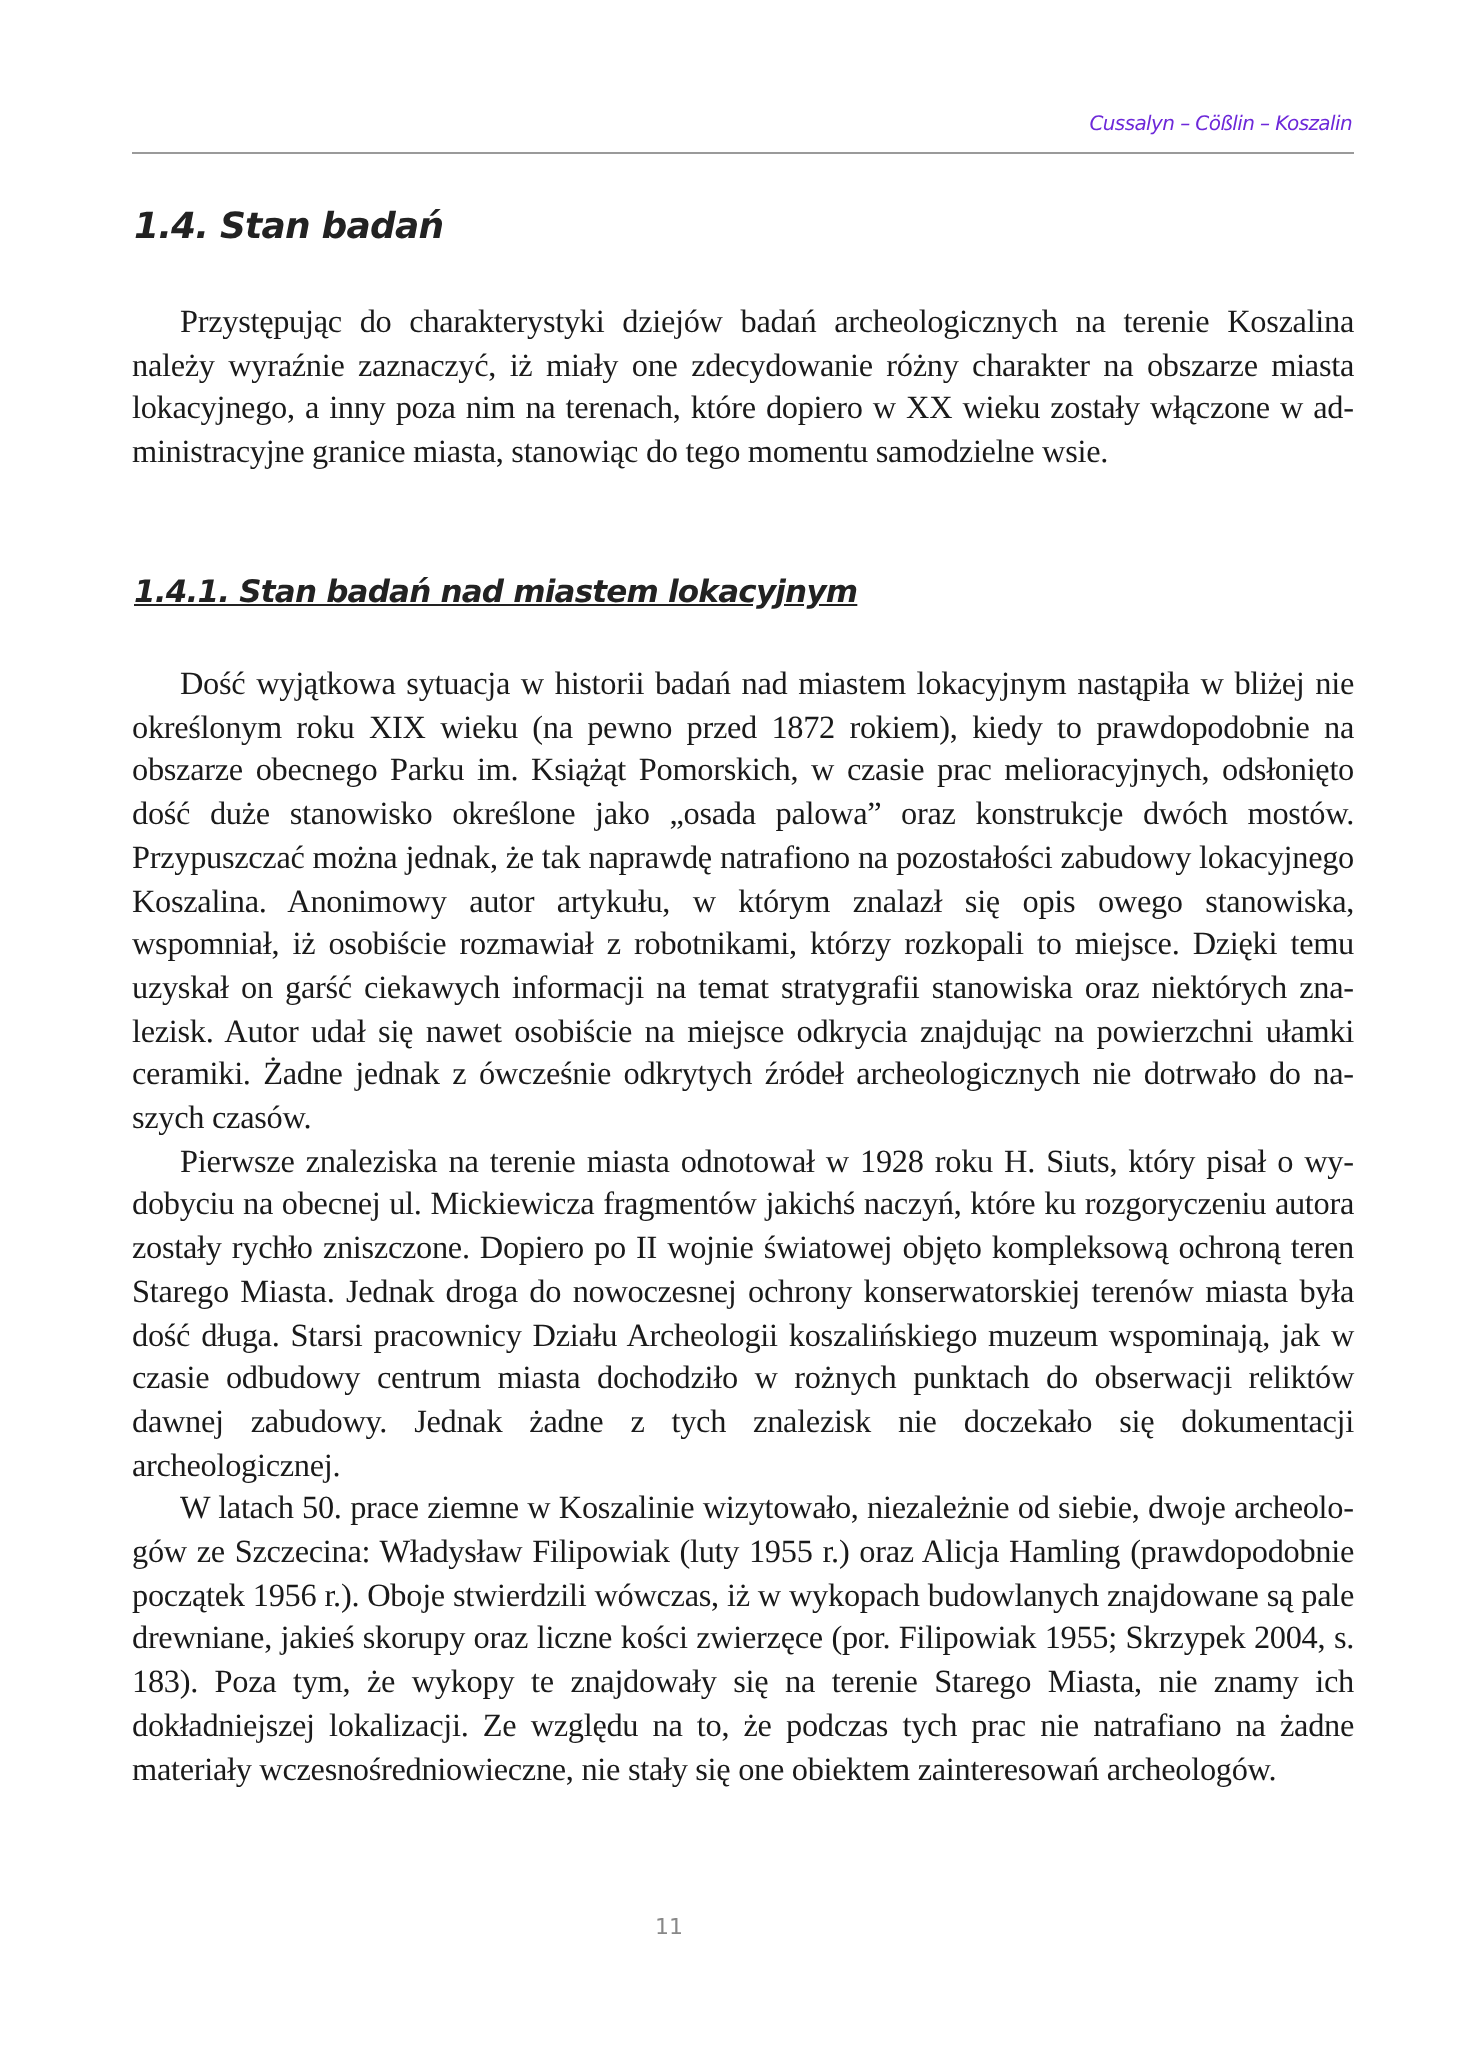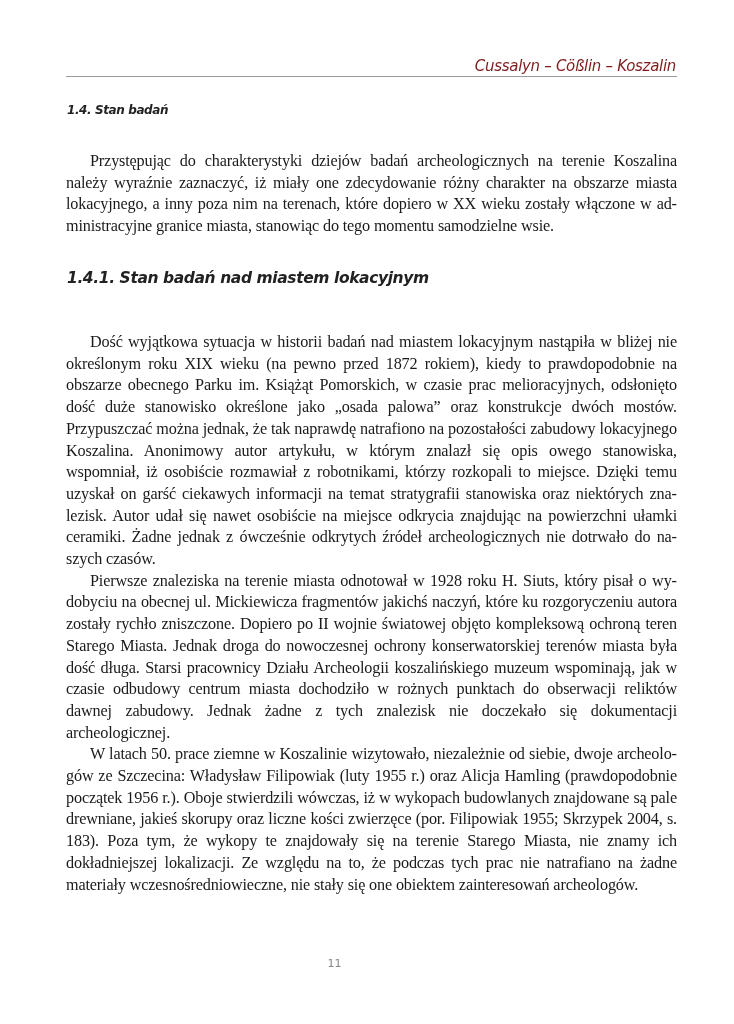--- a/index.html
+++ b/index.html
@@ -1,31 +1,31 @@
 <!DOCTYPE html>
 <html><head>
 <meta charset="utf-8">
 <style>
   html, body { margin: 0; padding: 0; background: #ffffff; }
   body { width: 734px; height: 1024px; position: relative; overflow: hidden; }
   .page { position: absolute; left: 0; top: 0; width: 734px; height: 1024px; }
   .running-head {
     position: absolute; left: 66px; top: 57px; width: 610px;
     text-align: right;
-    font-family: "DejaVu Sans", sans-serif; font-style: italic; font-size: 15px;
-    color: #7f1d1d; letter-spacing: -0.3px;
+    font-family: "DejaVu Sans", sans-serif; font-style: italic; font-size: 10px;
+    color: #6d28d9; letter-spacing: -0.3px;
   }
   .rule { position: absolute; left: 66px; top: 76px; width: 611px; height: 1px; background: #9a9a9a; }
   .h1, .h2 {
     position: absolute; left: 67px;
     font-family: "DejaVu Sans", sans-serif; font-style: italic; font-weight: bold;
     color: #222; letter-spacing: -0.4px;
   }
-  .h1 { top: 103px; font-size: 12px; }
-  .h2 { top: 269px; font-size: 15.5px; }
+  .h1 { top: 103px; font-size: 18px; }
+  .h2 { top: 287px; font-size: 15.5px; text-decoration: underline; }
   .body-block {
     position: absolute; left: 66px; width: 611px;
     font-family: "Liberation Serif", serif; font-size: 16.2px; line-height: 21.7px;
     color: #1a1a1a; text-align: justify; letter-spacing: -0.15px;
   }
   .body-block p { margin: 0; text-indent: 24px; hyphens: manual; }
   .block1 { top: 151px; }
   .block2 { top: 332px; }
   .folio {
     position: absolute; left: 0; width: 669px; top: 957px; text-align: center;

